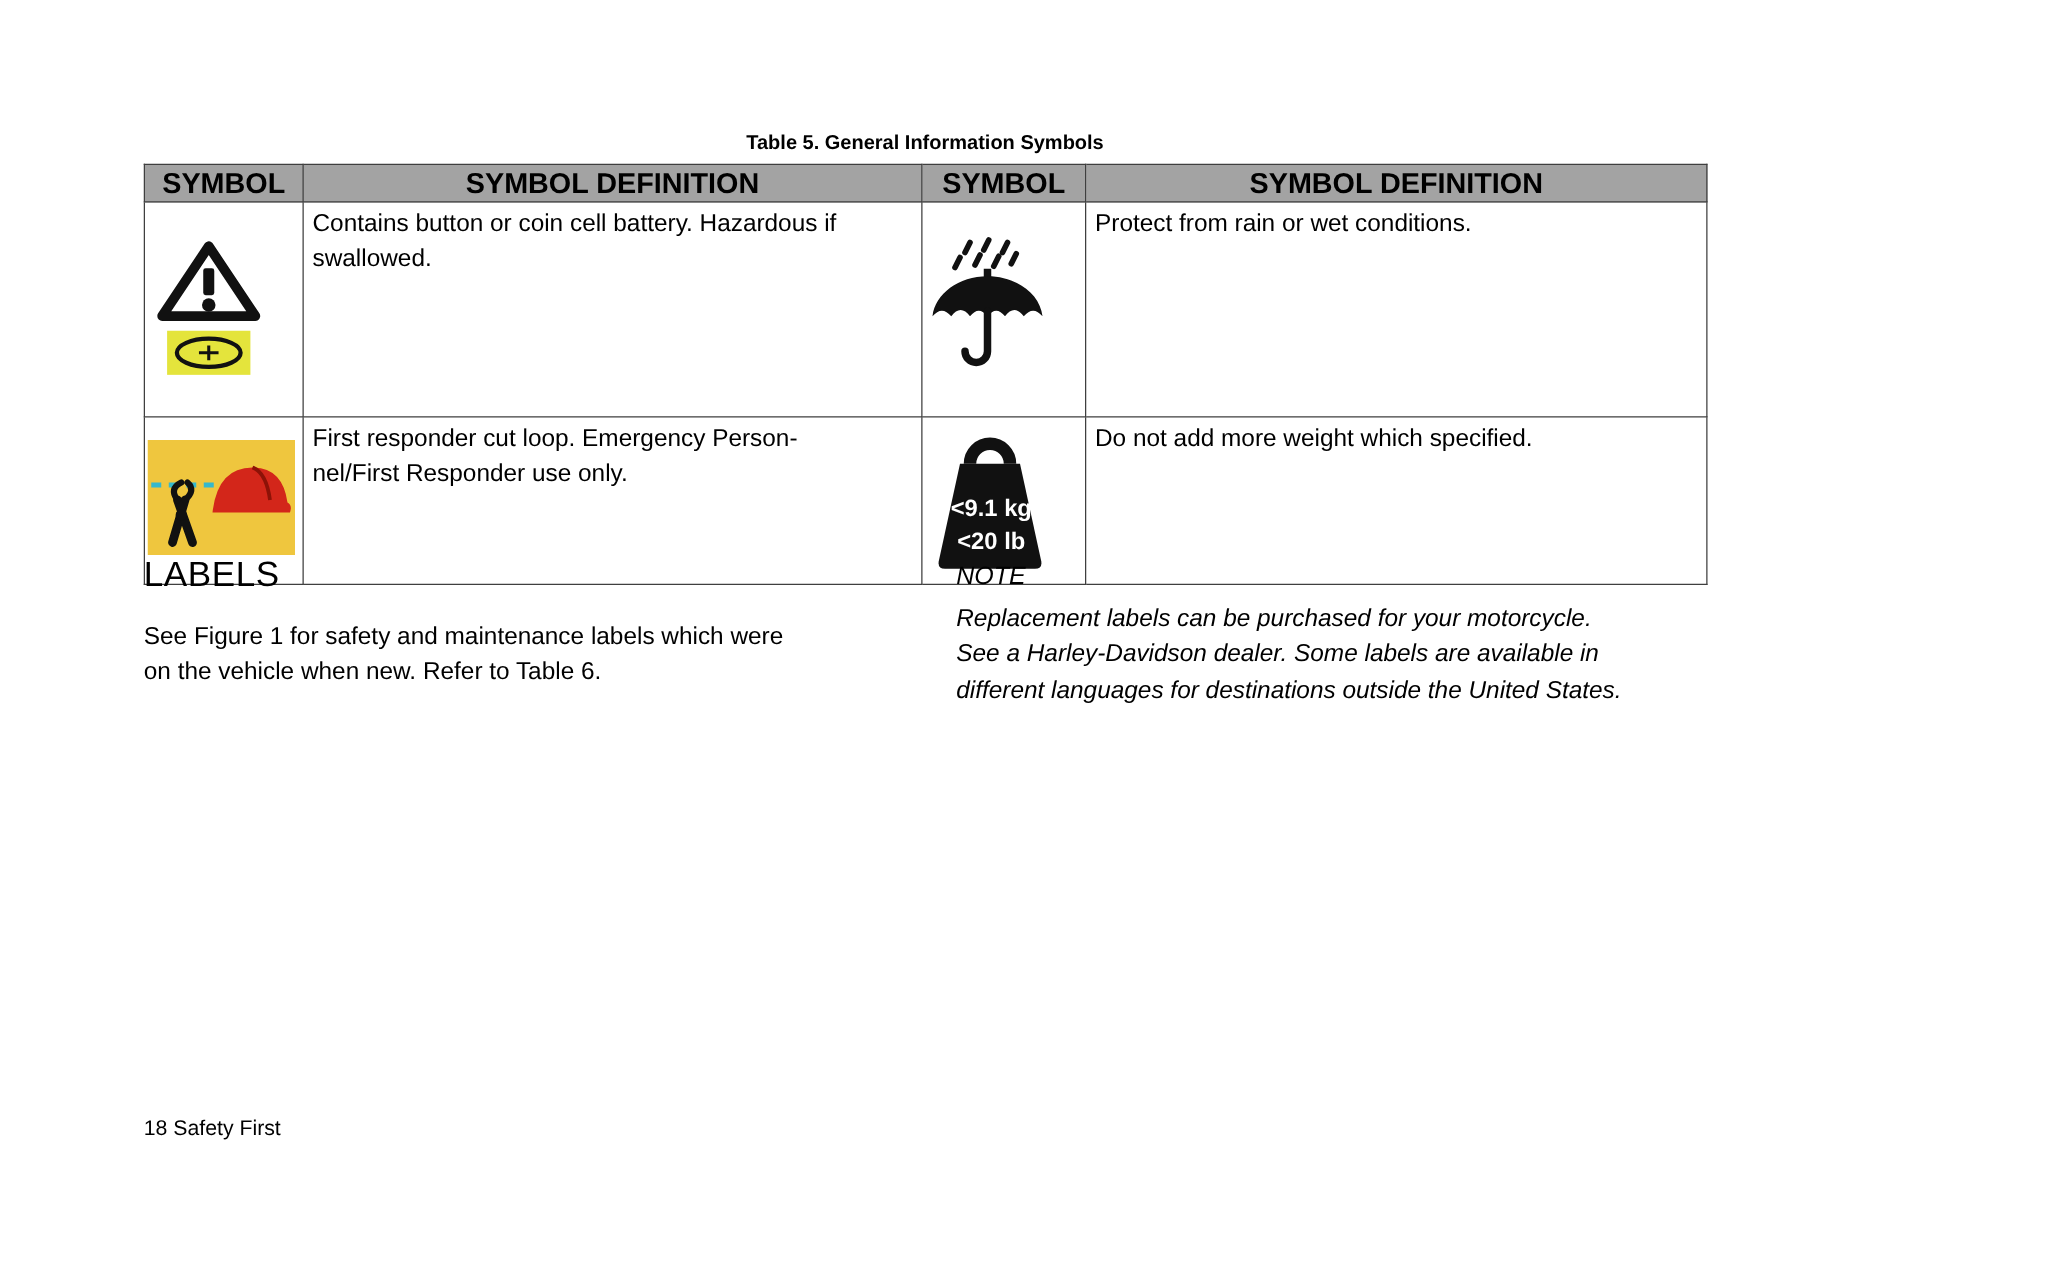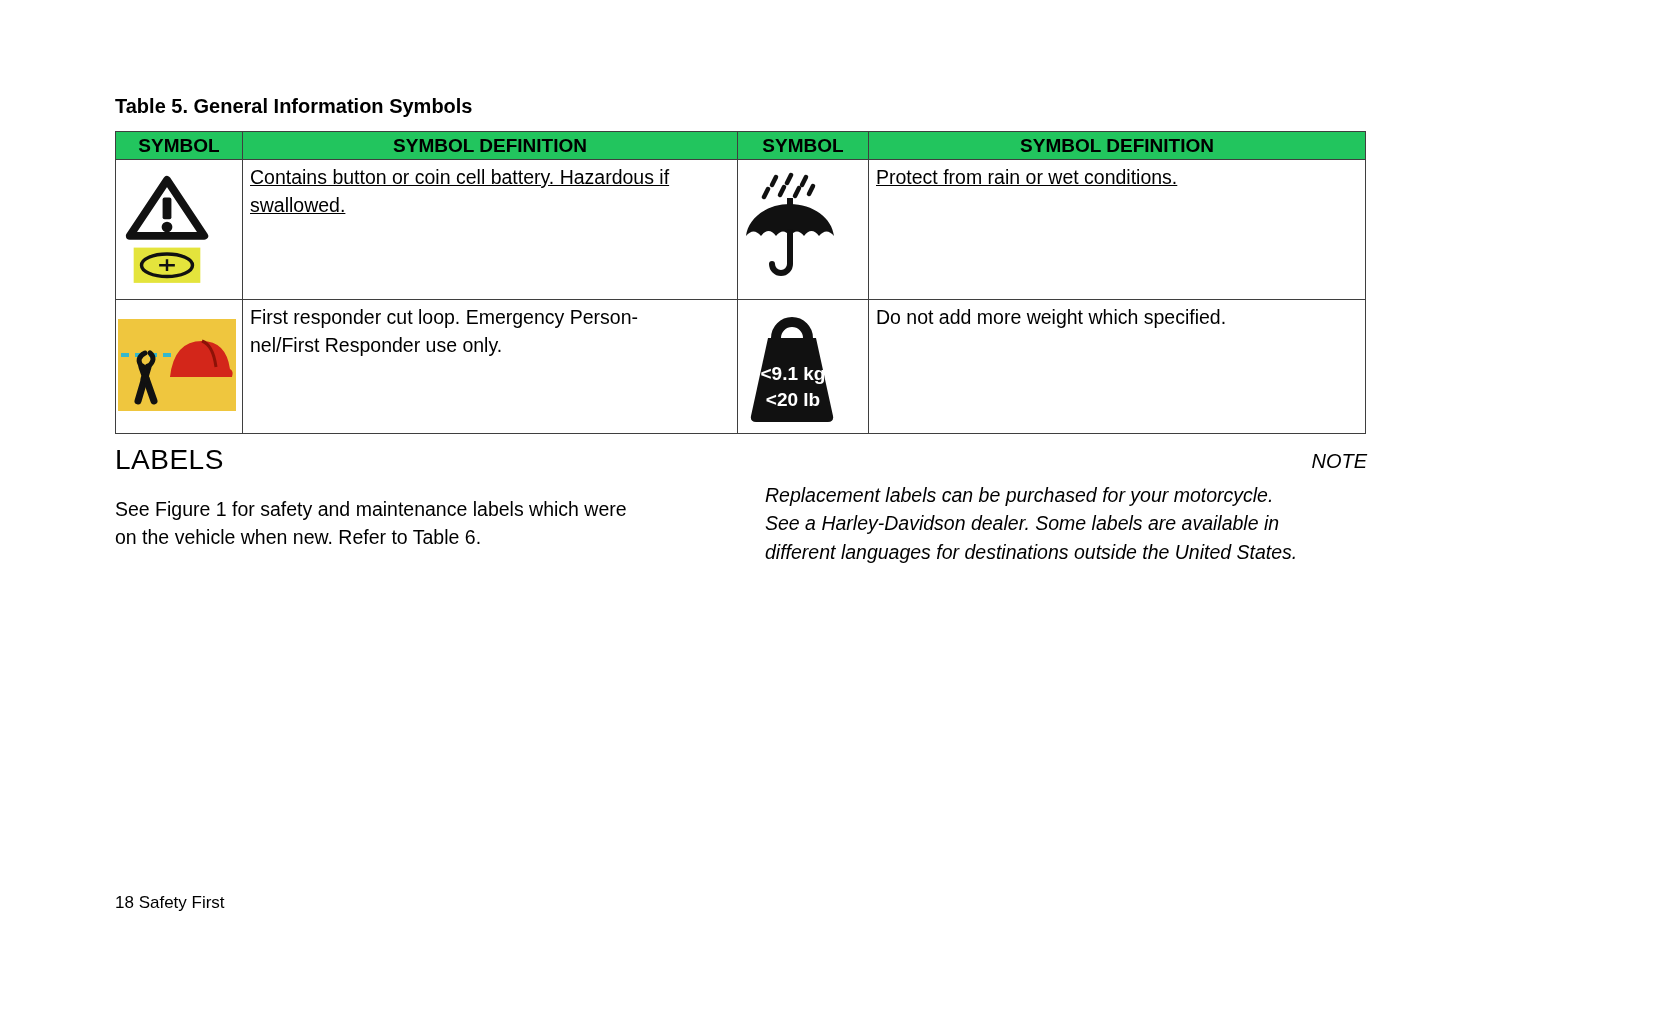--- a/index.html
+++ b/index.html
@@ -6,53 +6,53 @@
   html, body { margin: 0; padding: 0; }
   body {
     width: 1653px; height: 1030px;
     background: #ffffff;
     font-family: "Liberation Sans", sans-serif;
     color: #000;
     position: relative;
     overflow: hidden;
   }
   .table-title {
-    position: absolute; left: 115px; top: 95px; width: 1250px;
-    text-align: left; font-size: 20px; font-weight: bold;
+    position: absolute; left: 115px; top: 106px; width: 1250px;
+    text-align: center; font-size: 16px; font-weight: bold;
   }
   table.symbols {
     position: absolute; left: 115px; top: 131px; width: 1250px;
     border-collapse: collapse; table-layout: fixed;
   }
   .symbols th, .symbols td { border: 1.5px solid #3f3f3f; }
   .symbols th {
-    background: #22c55e; font-size: 19px; font-weight: bold;
+    background: #a3a3a3; font-size: 23px; font-weight: bold;
     height: 28px; padding: 1px 2px; text-align: center;
   }
   .symbols td.def {
     font-size: 19.5px; line-height: 1.42; padding: 4px 7px;
     vertical-align: top; white-space: pre-line;
   }
   .symbols td.sym { text-align: left; vertical-align: middle; padding: 2px; }
-  tr.r1 { height: 140px; text-decoration: underline; }
+  tr.r1 { height: 172px; }
   tr.r2 { height: 134px; margin-top: 44px; }
   .icon { display: inline-block; line-height: 0; }
   svg text { font-family: "Liberation Sans", sans-serif; }
 
   .labels-heading {
     position: absolute; left: 115px; top: 444px;
     font-size: 28px; font-weight: normal; letter-spacing: 0.5px;
   }
   .labels-body {
     position: absolute; left: 115px; top: 496px; width: 632px;
     font-size: 19.5px; line-height: 1.42; margin: 0; white-space: pre-line;
   }
   .note-heading {
     position: absolute; left: 765px; top: 450px; width: 602px;
-    text-align: right; font-size: 20px; font-style: italic;
+    text-align: left; font-size: 20px; font-style: italic;
   }
   .note-body {
     position: absolute; left: 765px; top: 481px; width: 610px;
     font-size: 19.5px; line-height: 1.45; font-style: italic;
     margin: 0; white-space: pre-line;
   }
   .footer {
     position: absolute; left: 115px; top: 893px; font-size: 17px;
   }
 </style>

